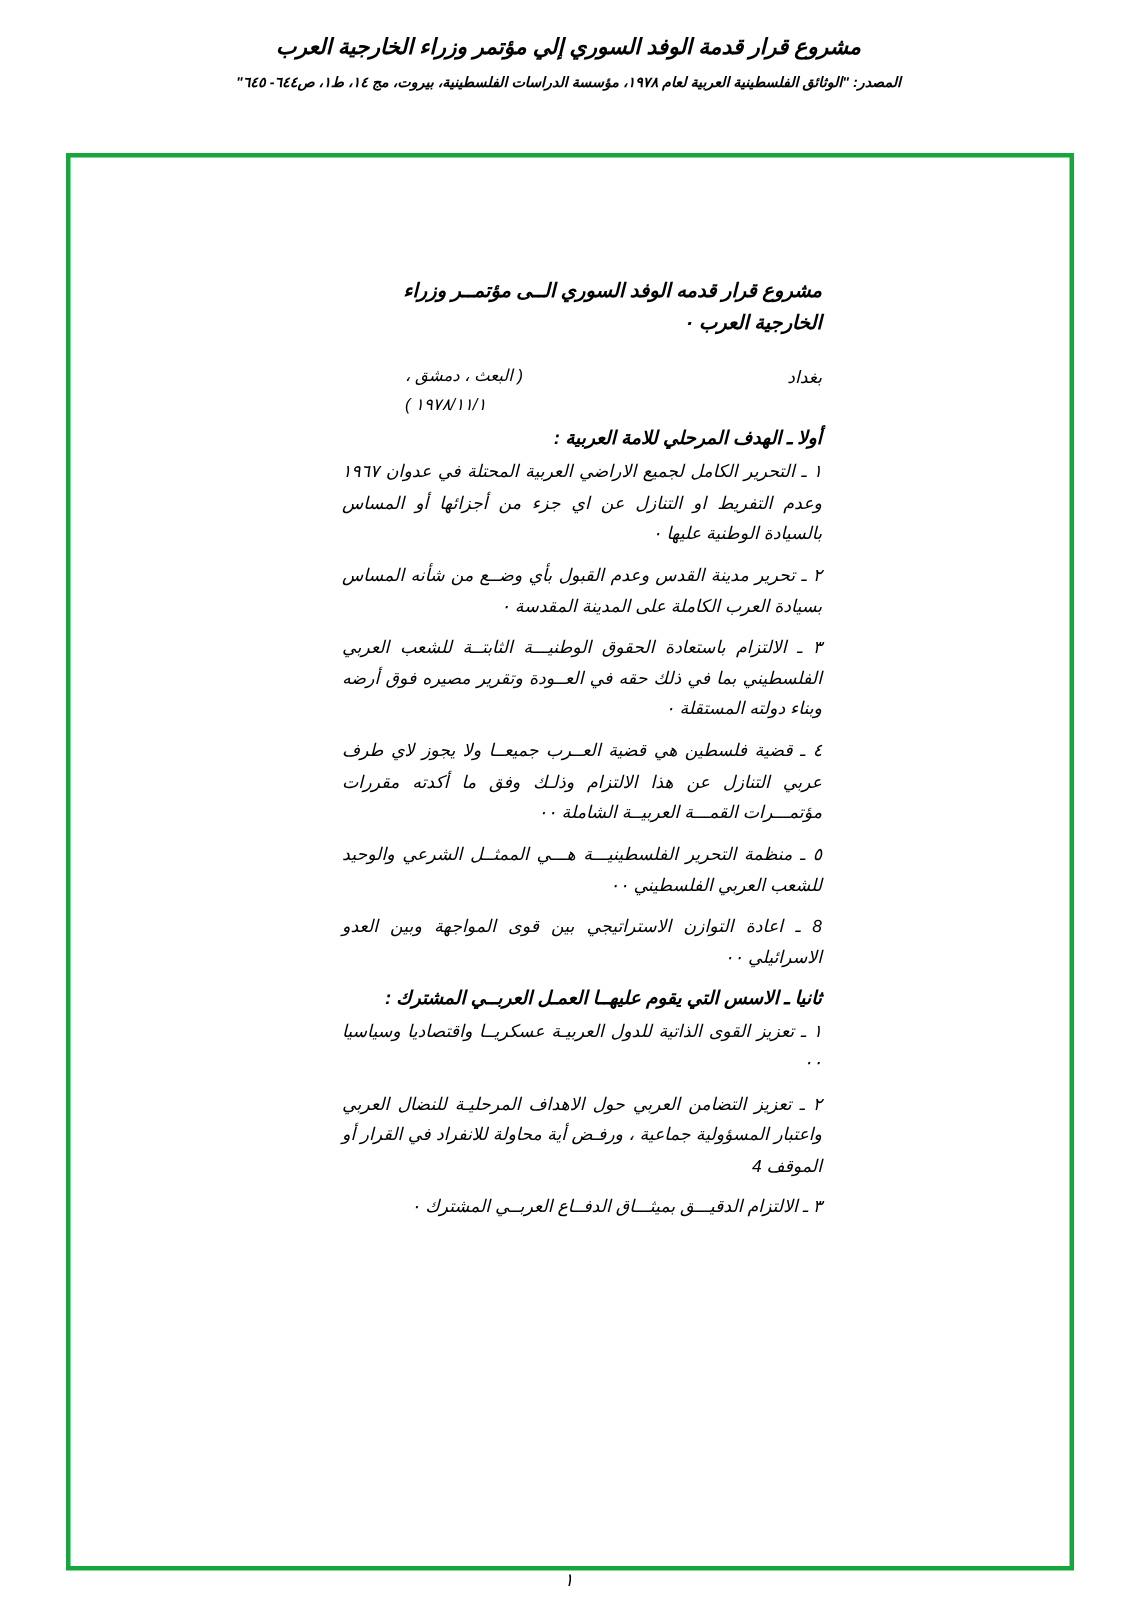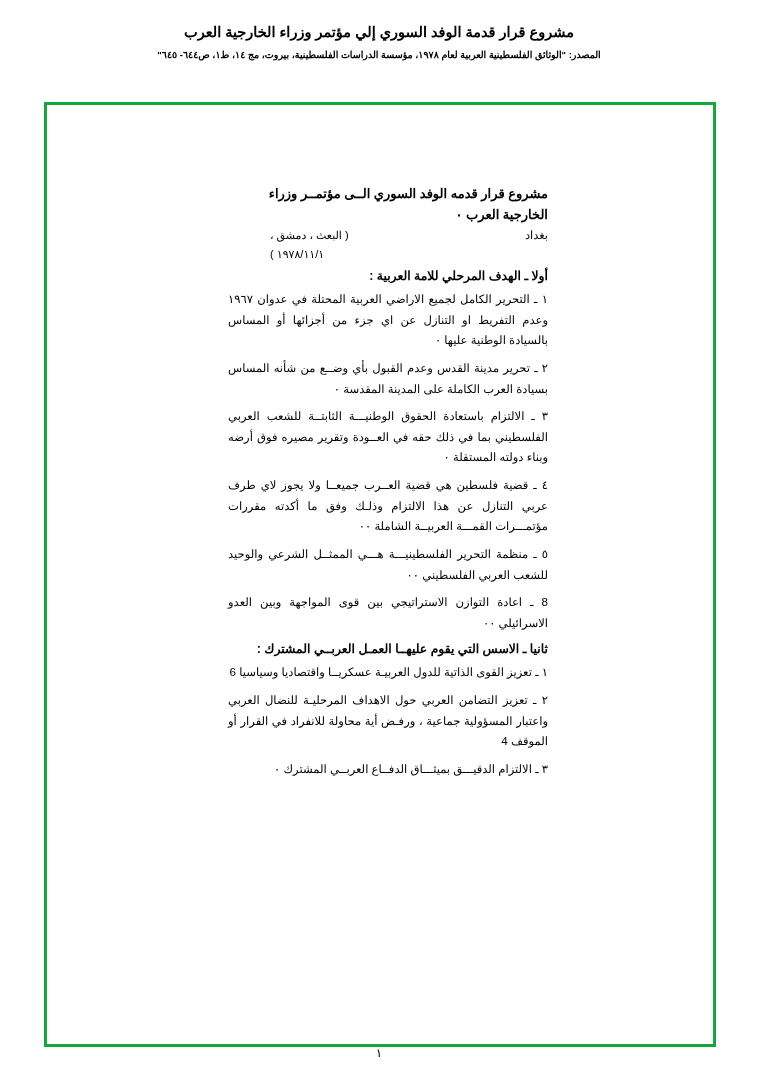--- a/index.html
+++ b/index.html
@@ -13,20 +13,21 @@
     font-family: "Liberation Sans", sans-serif;
     color: #000000;
     position: relative;
     overflow: hidden;
   }
   .page {
     width: 758px;
     height: 1078px;
     position: relative;
     box-sizing: border-box;
+    font-style: italic;
   }
   
   .doc-header {
     padding-top: 22px;
     text-align: center;
   }
   .doc-title {
     font-size: 14.5px;
     font-weight: bold;
     letter-spacing: 0px;
@@ -64,20 +65,21 @@
     top: 78px;
     width: 320px;
     direction: rtl;
     text-align: right;
   }
   .heading {
     font-size: 13px;
     font-weight: bold;
     line-height: 1.65;
     letter-spacing: 0.3px;
+    margin-bottom: 16px;
   }
   .placeline {
     display: flex;
     flex-direction: row;
     justify-content: space-between;
     align-items: flex-start;
     font-size: 11.5px;
     margin-bottom: 4px;
   }
   .placeline .city {
@@ -148,21 +150,21 @@
 
         <p class="item">١ ـ التحرير الكامل لجميع الاراضي العربية المحتلة في عدوان ١٩٦٧ وعدم التفريط او التنازل عن اي جزء من أجزائها أو المساس بالسيادة الوطنية عليها ٠</p>
         <p class="item">٢ ـ تحرير مدينة القدس وعدم القبول بأي وضــع من شأنه المساس بسيادة العرب الكاملة على المدينة المقدسة ٠</p>
         <p class="item">٣ ـ الالتزام باستعادة الحقوق الوطنيـــة الثابتــة للشعب العربي الفلسطيني بما في ذلك حقه في العــودة وتقرير مصيره فوق أرضه وبناء دولته المستقلة ٠</p>
         <p class="item">٤ ـ قضية فلسطين هي قضية العــرب جميعــا ولا يجوز لاي طرف عربي التنازل عن هذا الالتزام وذلـك وفق ما أكدته مقررات مؤتمـــرات القمـــة العربيــة الشاملة ٠٠</p>
         <p class="item">٥ ـ منظمة التحرير الفلسطينيـــة هـــي الممثــل الشرعي والوحيد للشعب العربي الفلسطيني ٠٠</p>
         <p class="item">8 ـ اعادة التوازن الاستراتيجي بين قوى المواجهة وبين العدو الاسرائيلي ٠٠</p>
 
         <div class="section-title">ثانيا ـ الاسس التي يقوم عليهــا العمـل العربــي المشترك :</div>
 
-        <p class="item">١ ـ تعزيز القوى الذاتية للدول العربيـة عسكريــا واقتصاديا وسياسيا 6</p>
+        <p class="item">١ ـ تعزيز القوى الذاتية للدول العربيـة عسكريــا واقتصاديا وسياسيا ٠٠</p>
         <p class="item">٢ ـ تعزيز التضامن العربي حول الاهداف المرحليـة للنضال العربي واعتبار المسؤولية جماعية ، ورفـض أية محاولة للانفراد في القرار أو الموقف 4</p>
         <p class="item">٣ ـ الالتزام الدقيـــق بميثـــاق الدفــاع العربــي المشترك ٠</p>
         <div class="spacer-sm"></div>
 
       </div>
 
     </div>
   </div>
 
   <div class="page-number">١</div>

